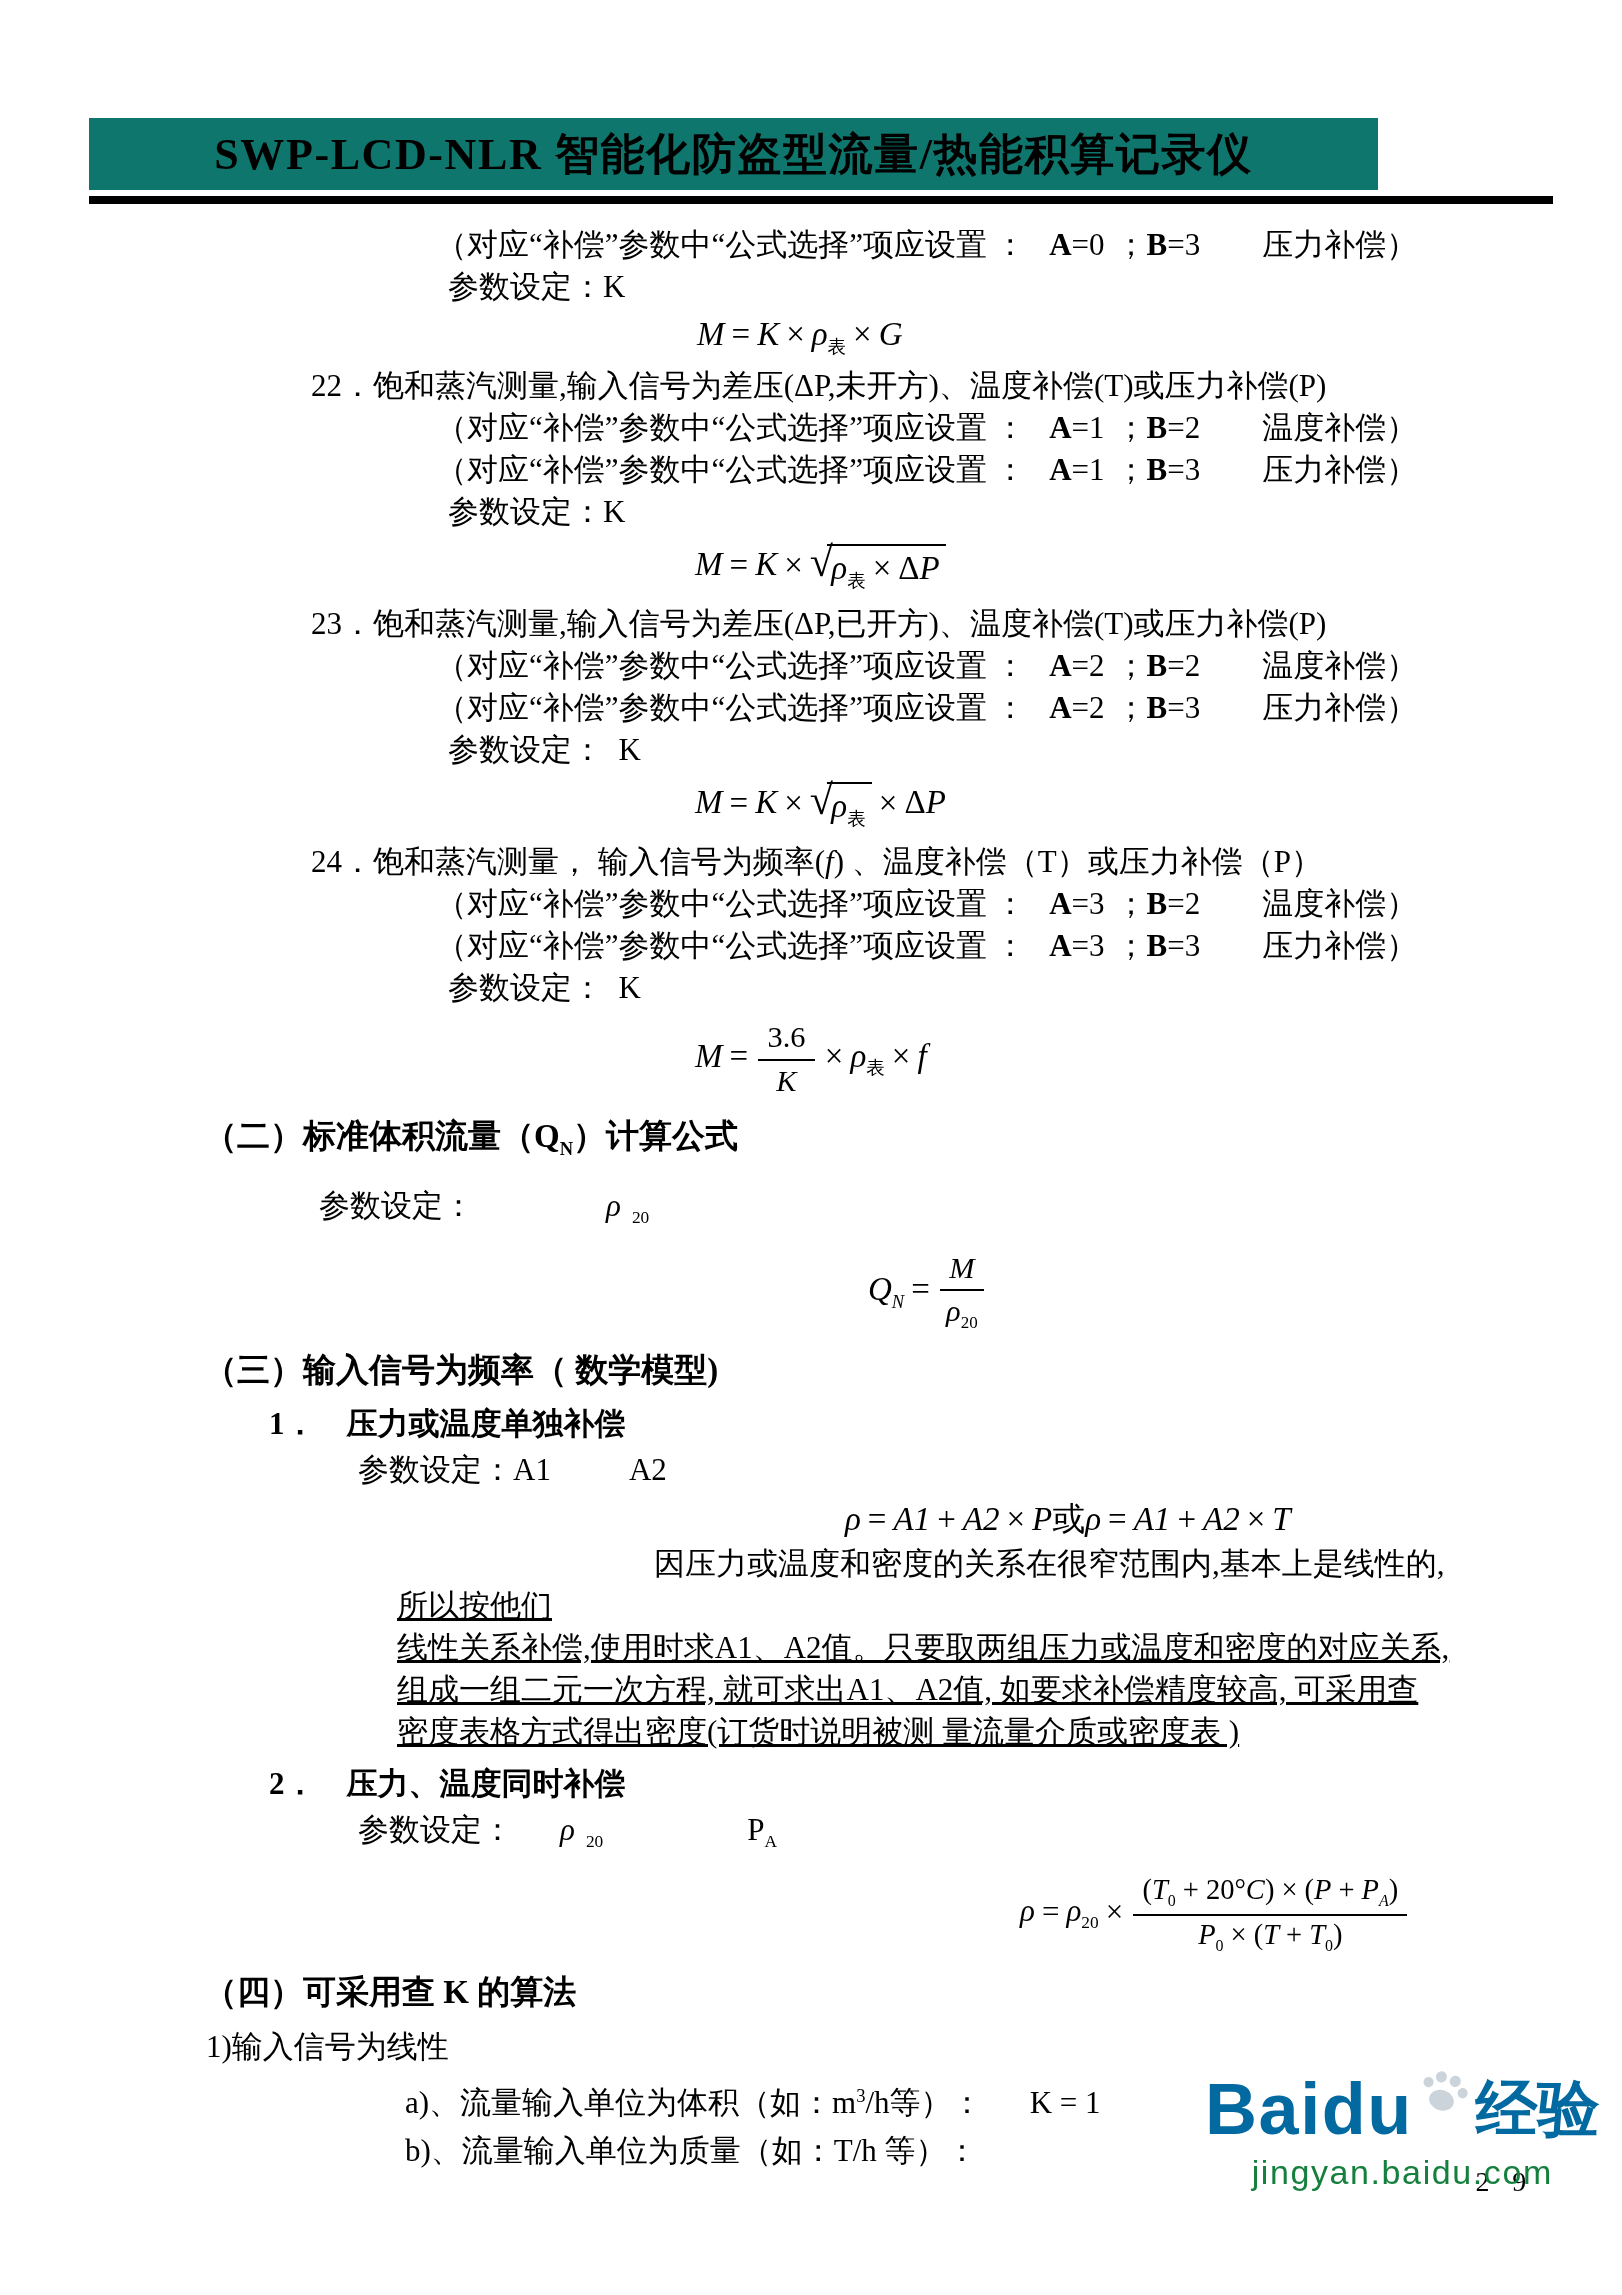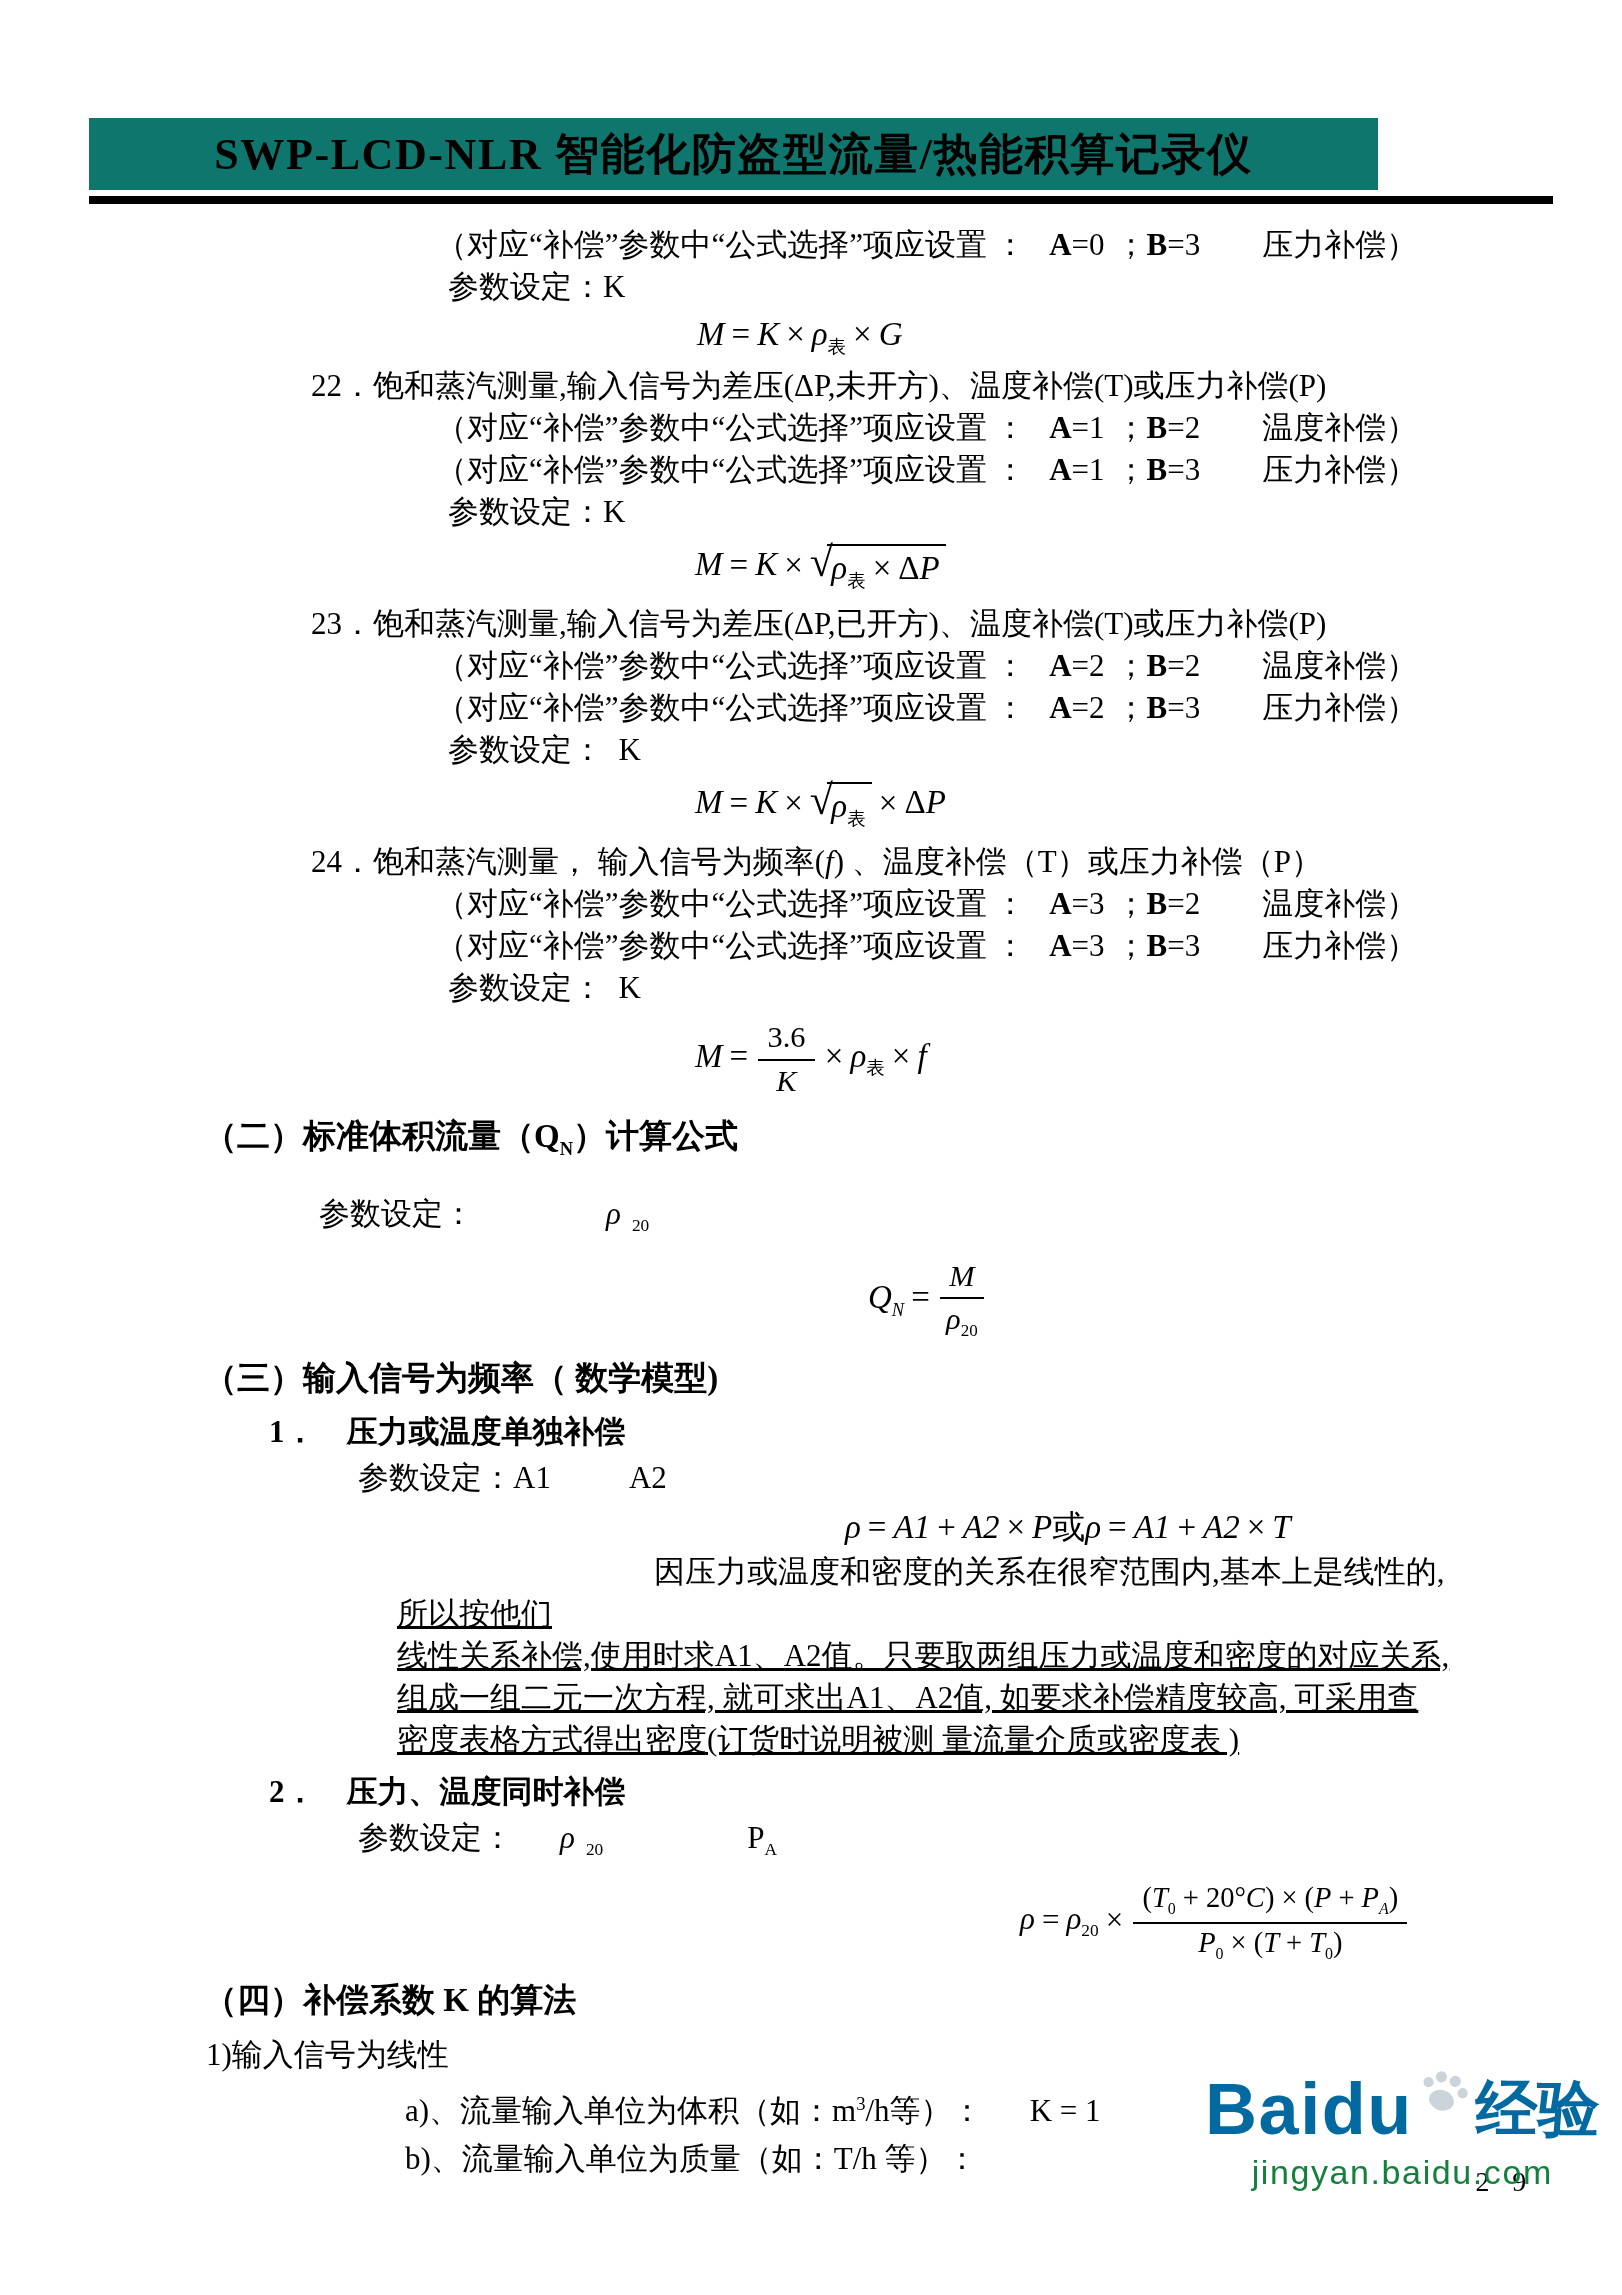--- a/index.html
+++ b/index.html
@@ -16,21 +16,21 @@
   .bold{font-weight:bold;}
   .gsp{display:inline-block;}
   .g14{width:11px;}.g30{width:23.4px;}.g40{width:31px;}.g60{width:47px;}.g80{width:62px;}
   .g100{width:78px;}.g170{width:132px;}.g185{width:144px;}
 
   .cond{margin-left:436px;}
   .param{margin-left:448px;}
   .item{margin-left:311px;}
   .sec{margin-left:204px;font-weight:bold;font-size:33px;margin-top:15.6px;line-height:45px;}
   .subhead{margin-left:269px;font-weight:bold;margin-top:9.3px;}
-  .p2{margin-left:319px;margin-top:22px;}
+  .p2{margin-left:319px;margin-top:14px;}
   .p3{margin-left:358px;margin-top:4.7px;}
   .para{margin-left:397px;text-decoration:underline;}
   .para-first{margin-left:654px;}
   .algo1{margin-left:206px;margin-top:11px;}
   .algoab{margin-left:405px;margin-top:6.2px;}
 
   .formula{font-size:33px;line-height:1.15;white-space:pre;margin:7.8px 0;}
   .v{font-style:italic;}
   .op{font-style:normal;padding:0 7px;}
   .sb{font-size:0.56em;font-style:normal;}
@@ -127,21 +127,21 @@
   <div class="line para">线性关系补偿,使用时求A1、A2值。只要取两组压力或温度和密度的对应关系,</div>
   <div class="line para">组成一组二元一次方程, 就可求出A1、A2值, 如要求补偿精度较高, 可采用查</div>
   <div class="line para">密度表格方式得出密度(订货时说明被测 量流量介质或密度表 )</div>
 
   <div class="line subhead"><span>2．</span><span class="gsp g40"></span><span>压力、温度同时补偿</span></div>
 
   <div class="line p3"><span>参数设定：</span><span class="gsp g60"></span><span class="v">ρ</span><span class="gsp g14"></span><sub class="sb">20</sub><span class="gsp g185"></span><span>P</span><sub class="sb">A</sub></div>
 
   <div class="formula f7"><span class="v">ρ</span><span class="op">=</span><span class="v">ρ</span><sub class="sb">20</sub><span class="op">×</span><span class="frac"><span class="fnum"><span>(</span><span class="v">T</span><sub class="sb">0</sub><span class="op">+</span><span>20°</span><span class="v">C</span><span>)</span><span class="op">×</span><span>(</span><span class="v">P</span><span class="op">+</span><span class="v">P</span><sub class="sb it">A</sub><span>)</span></span><span class="fden"><span class="v">P</span><sub class="sb">0</sub><span class="op">×</span><span>(</span><span class="v">T</span><span class="op">+</span><span class="v">T</span><sub class="sb">0</sub><span>)</span></span></span></div>
 
-  <div class="line sec"><span>（四）补偿系数 </span><span>K</span><span> 的算法</span></div>
+  <div class="line sec"><span>（四）可采用查 </span><span>K</span><span> 的算法</span></div>
 
   <div class="line algo1">1)输入信号为线性</div>
 
   <div class="line algoab"><span>a)、流量输入单位为体积（如：m</span><sup class="sp">3</sup><span>/h等）：</span><span class="gsp g60"></span><span>K = 1</span></div>
 
   <div class="line algoab">b)、流量输入单位为质量（如：T/h 等）：</div>
 
 </div>
 
 <div class="pageno">2 9</div>

